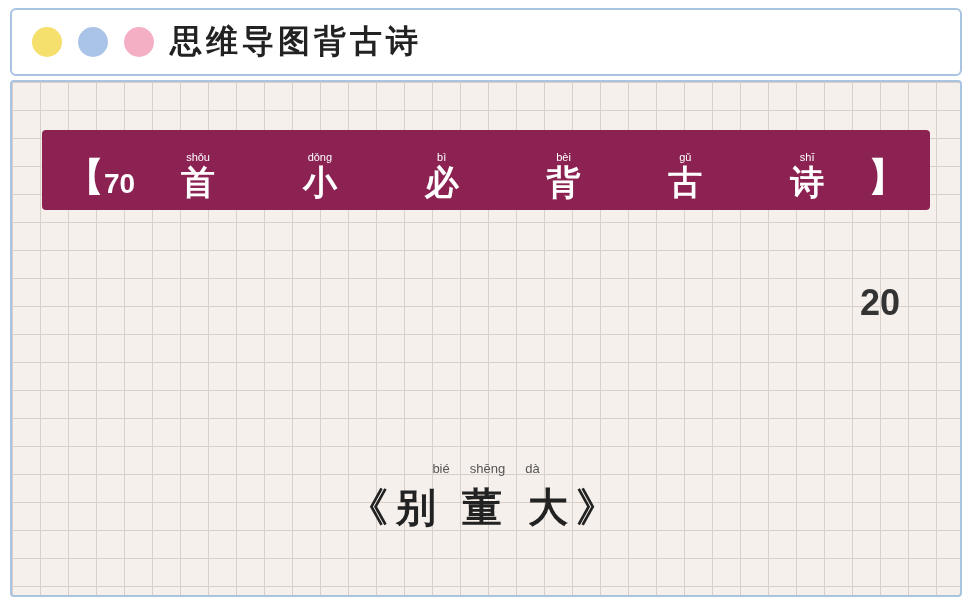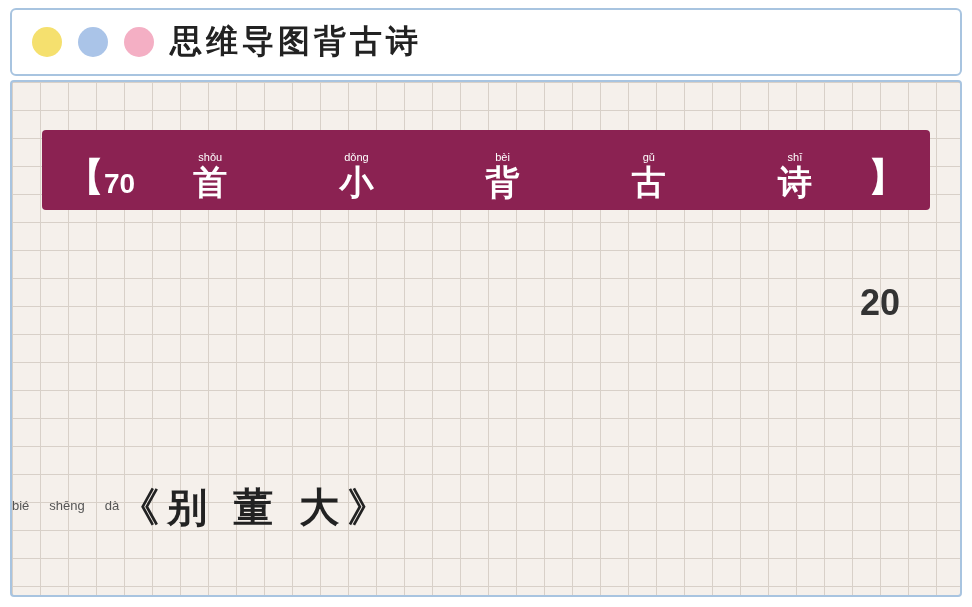--- a/index.html
+++ b/index.html
@@ -145,21 +145,21 @@
       font-family: Arial, sans-serif;
     }
 
     
     .poem-section {
       position: absolute;
       bottom: 60px;
       left: 0;
       right: 0;
       display: flex;
-      flex-direction: row;
+      flex-direction: column;
       align-items: center;
     }
 
     .poem-pinyin-row {
       display: flex;
       gap: 20px;
       margin-bottom: 4px;
     }
 
     .poem-pinyin {
@@ -200,20 +200,24 @@
           <span class="hanzi">首</span>
         </div>
 
         <div class="char-group">
           <span class="pinyin">dǒng</span>
           <span class="hanzi">小</span>
         </div>
 
 
 
+        <div class="char-group">
+          <span class="pinyin">bì</span>
+          <span class="hanzi">必</span>
+        </div>
 
         <div class="char-group">
           <span class="pinyin">bèi</span>
           <span class="hanzi">背</span>
         </div>
 
         <div class="char-group">
           <span class="pinyin">gǔ</span>
           <span class="hanzi">古</span>
         </div>

